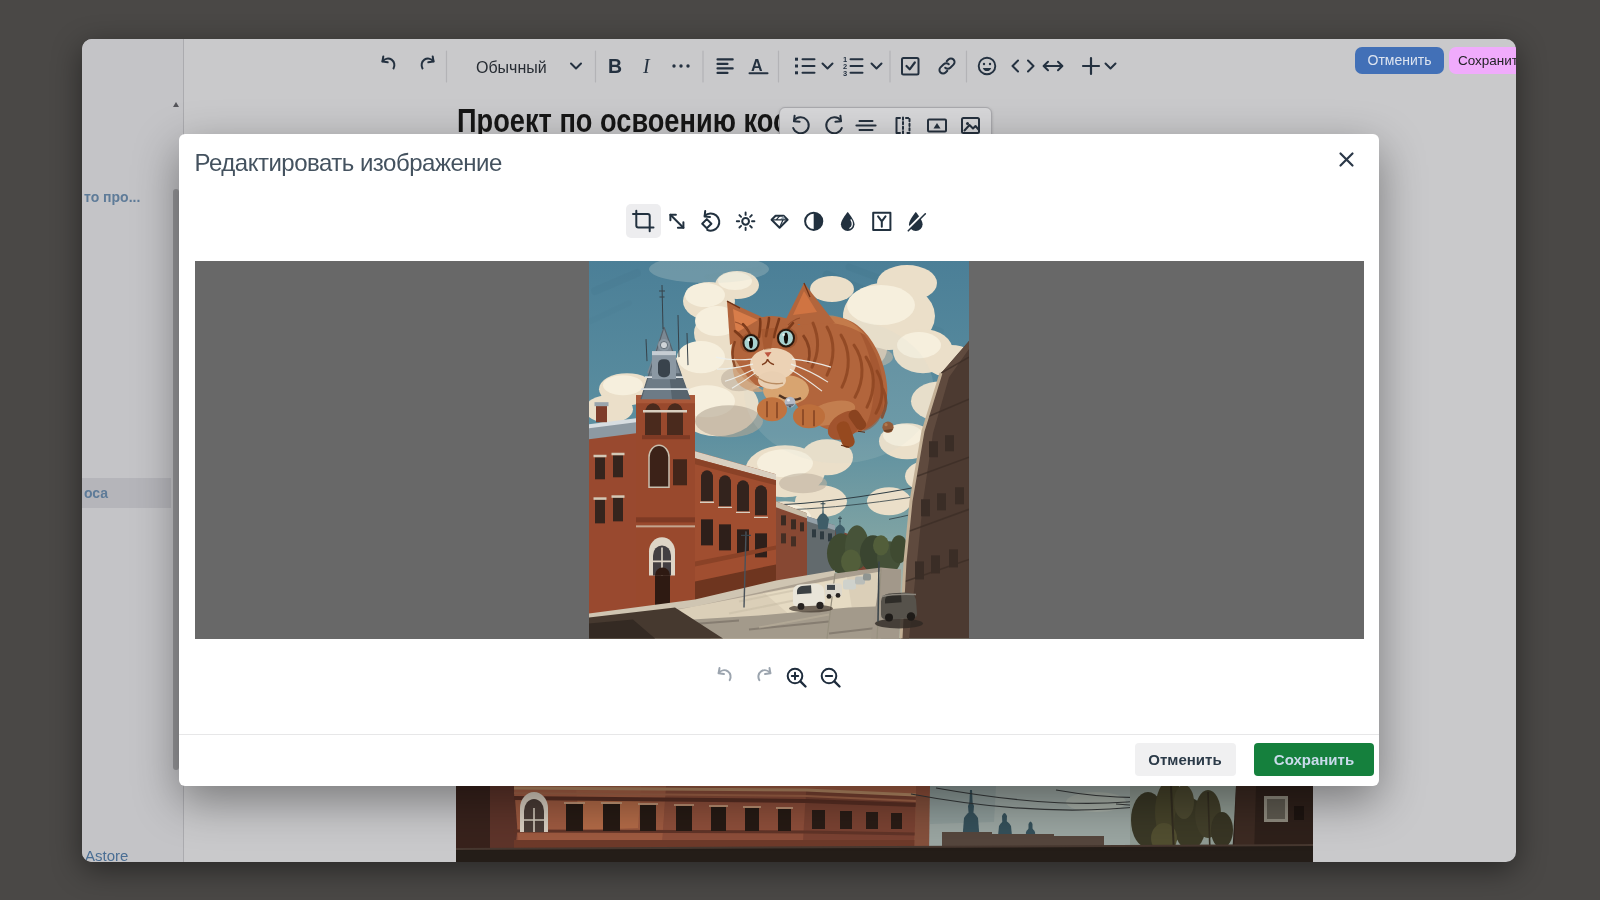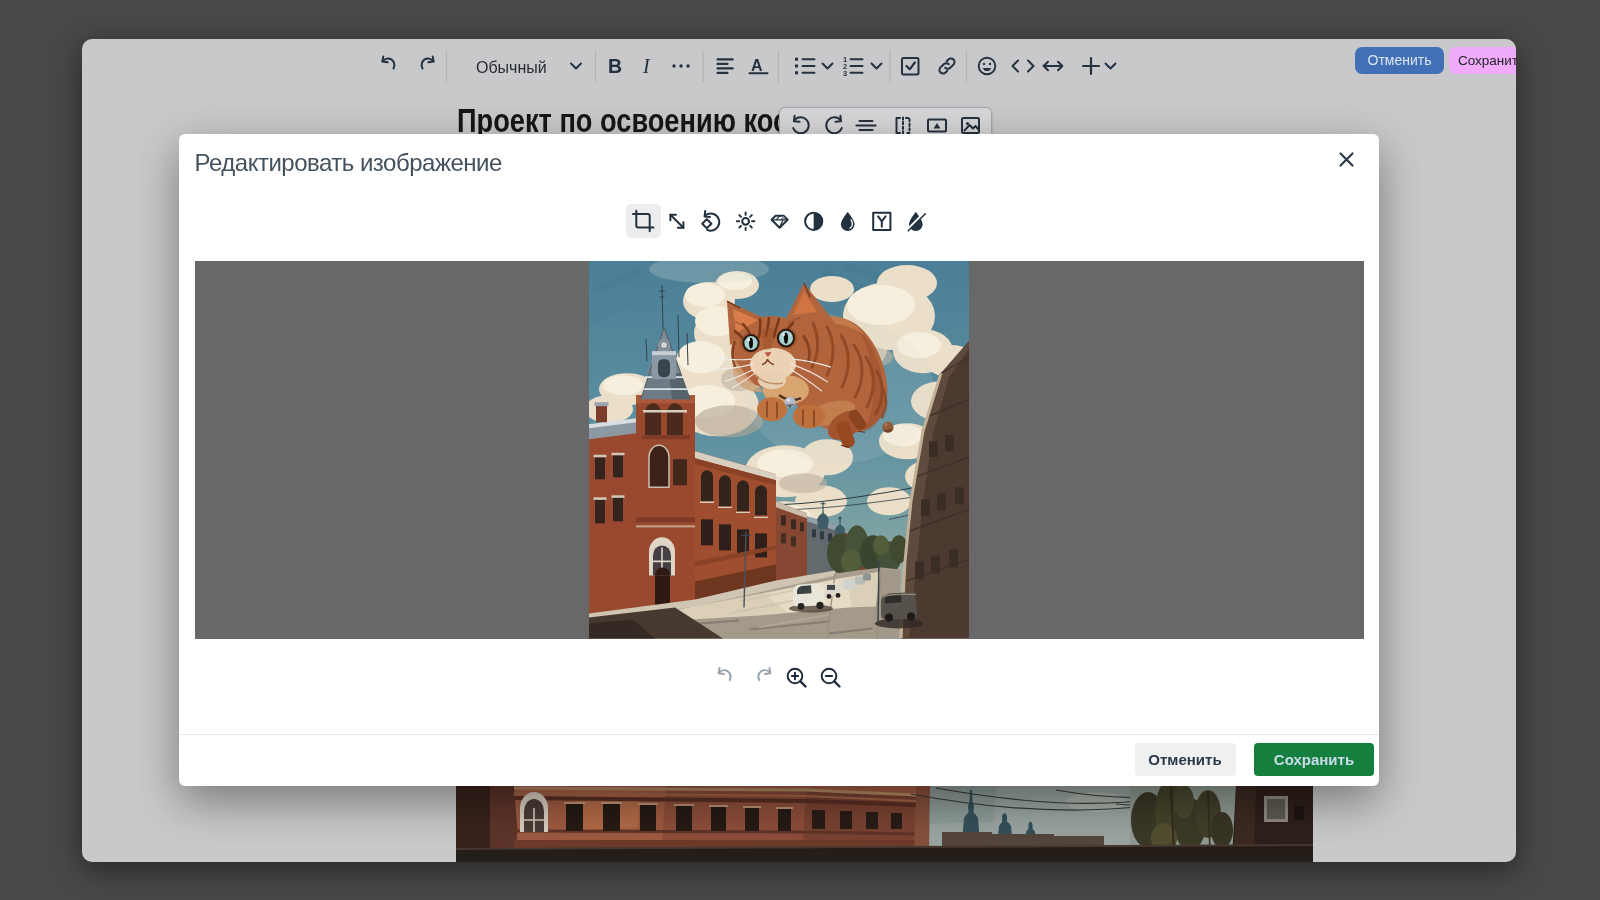--- a/index.html
+++ b/index.html
@@ -31,20 +31,28 @@
   #m-divider { position:absolute; left:0; top:600px; width:100%; height:1px; background:#e7e7e8; }
   .m-btn { position:absolute; top:609px; height:33px; border-radius:4px; font-size:15px; font-weight:600; text-align:center; line-height:33px; }
   #m-cancel { left:956px; width:101px; background:#f0f0f1; color:#2b3a48; }
   #m-save { left:1075.5px; width:120px; background:#15803d; color:#c9dbeb; }
 </style>
 </head>
 <body>
 <div id="stage">
   <div id="card">
 
+    <div id="sidebar">
+      <div id="sb-up"></div>
+      <div id="sb-thumb"></div>
+      <div class="sb-item" style="top:150px;">то про...</div>
+      <div id="sb-active"></div>
+      <div class="sb-item" style="top:446px;">оса</div>
+      <div class="sb-item" style="top:808px; left:3px; font-size:15px; color:#4a6e94; font-weight:400;">Astore</div>
+    </div>
 
     <div id="toolbar-icons">
       <svg class="abs" style="left:296px; top:0; width:750px; height:55px;" viewBox="378 39 750 55" fill="none" stroke="#243140" stroke-width="2" stroke-linecap="round" stroke-linejoin="round">
 
         <g transform="translate(379,54)">
           <path d="M3.6 7.2 C6 4.4 9.8 3.8 12.6 5.6 C15.4 7.6 16.2 11.4 14.5 14.4"></path>
           <path d="M4.3 2.4 L3.4 7.6 L8.7 8.3"></path>
         </g>
 
         <g transform="translate(413,54)">

